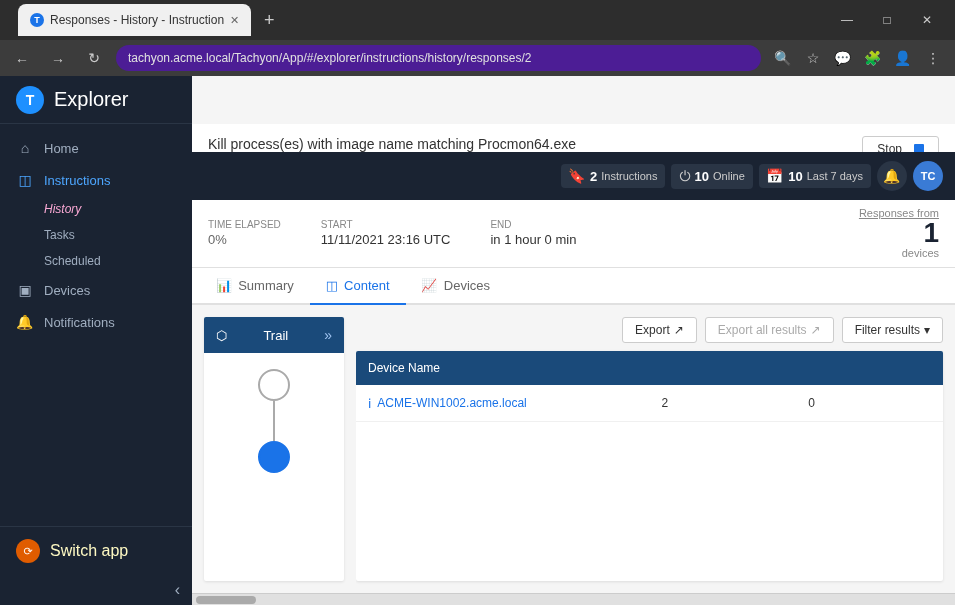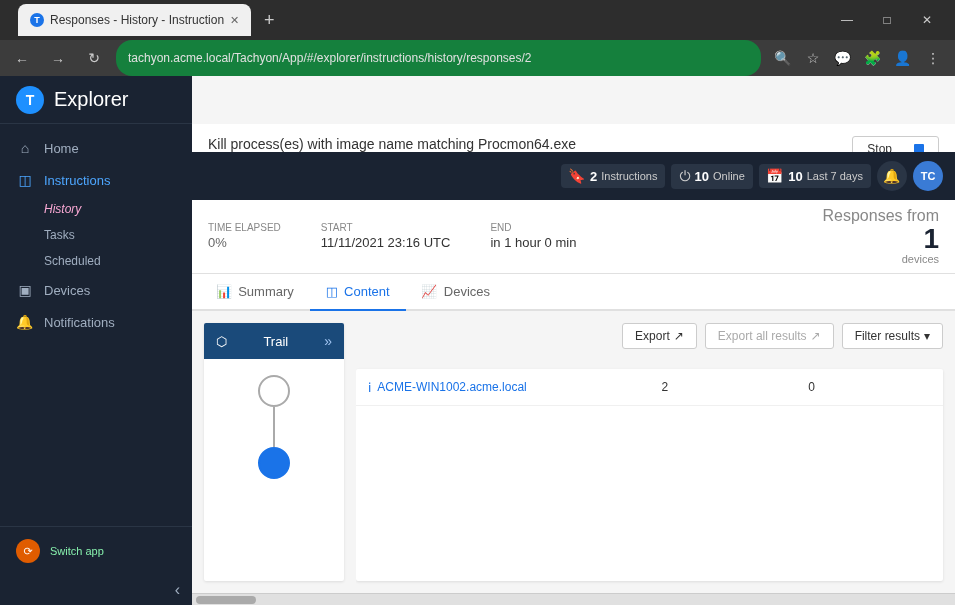--- a/index.html
+++ b/index.html
@@ -90,24 +90,24 @@
       width: 28px; height: 28px;
       background: none; border: none;
       color: #ccc;
       font-size: 14px;
       cursor: pointer;
       display: flex; align-items: center; justify-content: center;
       border-radius: 50%;
     }
     .address-input {
       flex: 1;
-      background: #15803d;
+      background: #4c1d95;
       border: none;
       border-radius: 16px;
-      height: 36px;
+      height: 26px;
       padding: 0 12px;
       color: #e0e0e0;
       font-size: 12px;
       outline: none;
     }
     .browser-icons {
       display: flex;
       gap: 2px;
       align-items: center;
     }
@@ -293,21 +293,21 @@
     .command-creator {
       font-size: 12px;
       color: #666;
       margin-bottom: 2px;
     }
     .command-creator a, .command-fqdn a { color: #1a73e8; text-decoration: none; }
     .command-fqdn { font-size: 12px; color: #666; }
     .stop-btn {
       display: flex;
       align-items: center;
-      gap: 22px;
+      gap: 12px;
       border: 1px solid #ccc;
       background: white;
       padding: 5px 14px;
       border-radius: 3px;
       font-size: 12px;
       cursor: pointer;
       color: #333;
       white-space: nowrap;
     }
     .stop-icon {
@@ -334,21 +334,21 @@
       color: #666;
       margin-right: 4px;
     }
     .stat-divider { flex: 1; }
     .responses-from {
       text-align: right;
       display: flex;
       flex-direction: column;
       align-items: flex-end;
     }
-    .responses-label { font-size: 16px; color: #888; }
+    .responses-label { font-size: 11px; color: #888; text-decoration: underline; }
     .responses-count { font-size: 28px; font-weight: bold; color: #1a2332; line-height: 1; }
     .responses-devices { font-size: 11px; color: #888; }
 
     
     .tab-row {
       background: white;
       border-bottom: 2px solid #e0e0e0;
       display: flex;
       padding: 0 8px;
     }
@@ -423,21 +423,21 @@
       border-radius: 50%;
       background: #1a73e8;
     }
 
     
     .results-panel {
       flex: 1;
       display: flex;
       flex-direction: column;
       padding: 12px 12px 12px 0;
-      gap: 20px;
+      gap: 8px;
       overflow: hidden;
     }
     .results-toolbar {
       display: flex;
       align-items: center;
       justify-content: flex-end;
       gap: 8px;
     }
     .results-btn {
       padding: 5px 12px;
@@ -589,21 +589,21 @@
         <span class="nav-icon">▣</span>
         <span>Devices</span>
       </div>
       <div class="nav-item">
         <span class="nav-icon">🔔</span>
         <span>Notifications</span>
       </div>
     </div>
     <div class="sidebar-bottom">
       <div class="switch-icon">⟳</div>
-      <span style="color:#86efac;font-size:11px;">Switch app</span>
+      <span style="color:#fef9c3;font-size:16px;">Switch app</span>
     </div>
     <div class="sidebar-collapse">
       <span>‹</span>
     </div>
   </div>
 
   <div style="flex:1; display:flex; flex-direction:column; position:relative;">
 
     <div class="top-bar">
       <div class="top-bar-spacer"></div>
@@ -709,20 +709,23 @@
               <span>Export all results</span>
               <span>↗</span>
             </button>
             <button class="filter-btn">
               <span>Filter results</span>
               <span>▾</span>
             </button>
           </div>
           <div class="data-table">
             <div class="table-header">
+              <div class="th-cell">
+                <span>Device Name</span>
+              </div>
             </div>
             <div class="table-row">
               <div class="td-cell">
                 <span class="info-icon">ℹ</span>
                 <a href="#" class="device-link">ACME-WIN1002.acme.local</a>
               </div>
               <div class="td-cell">
                 <span>2</span>
               </div>
               <div class="td-cell">

